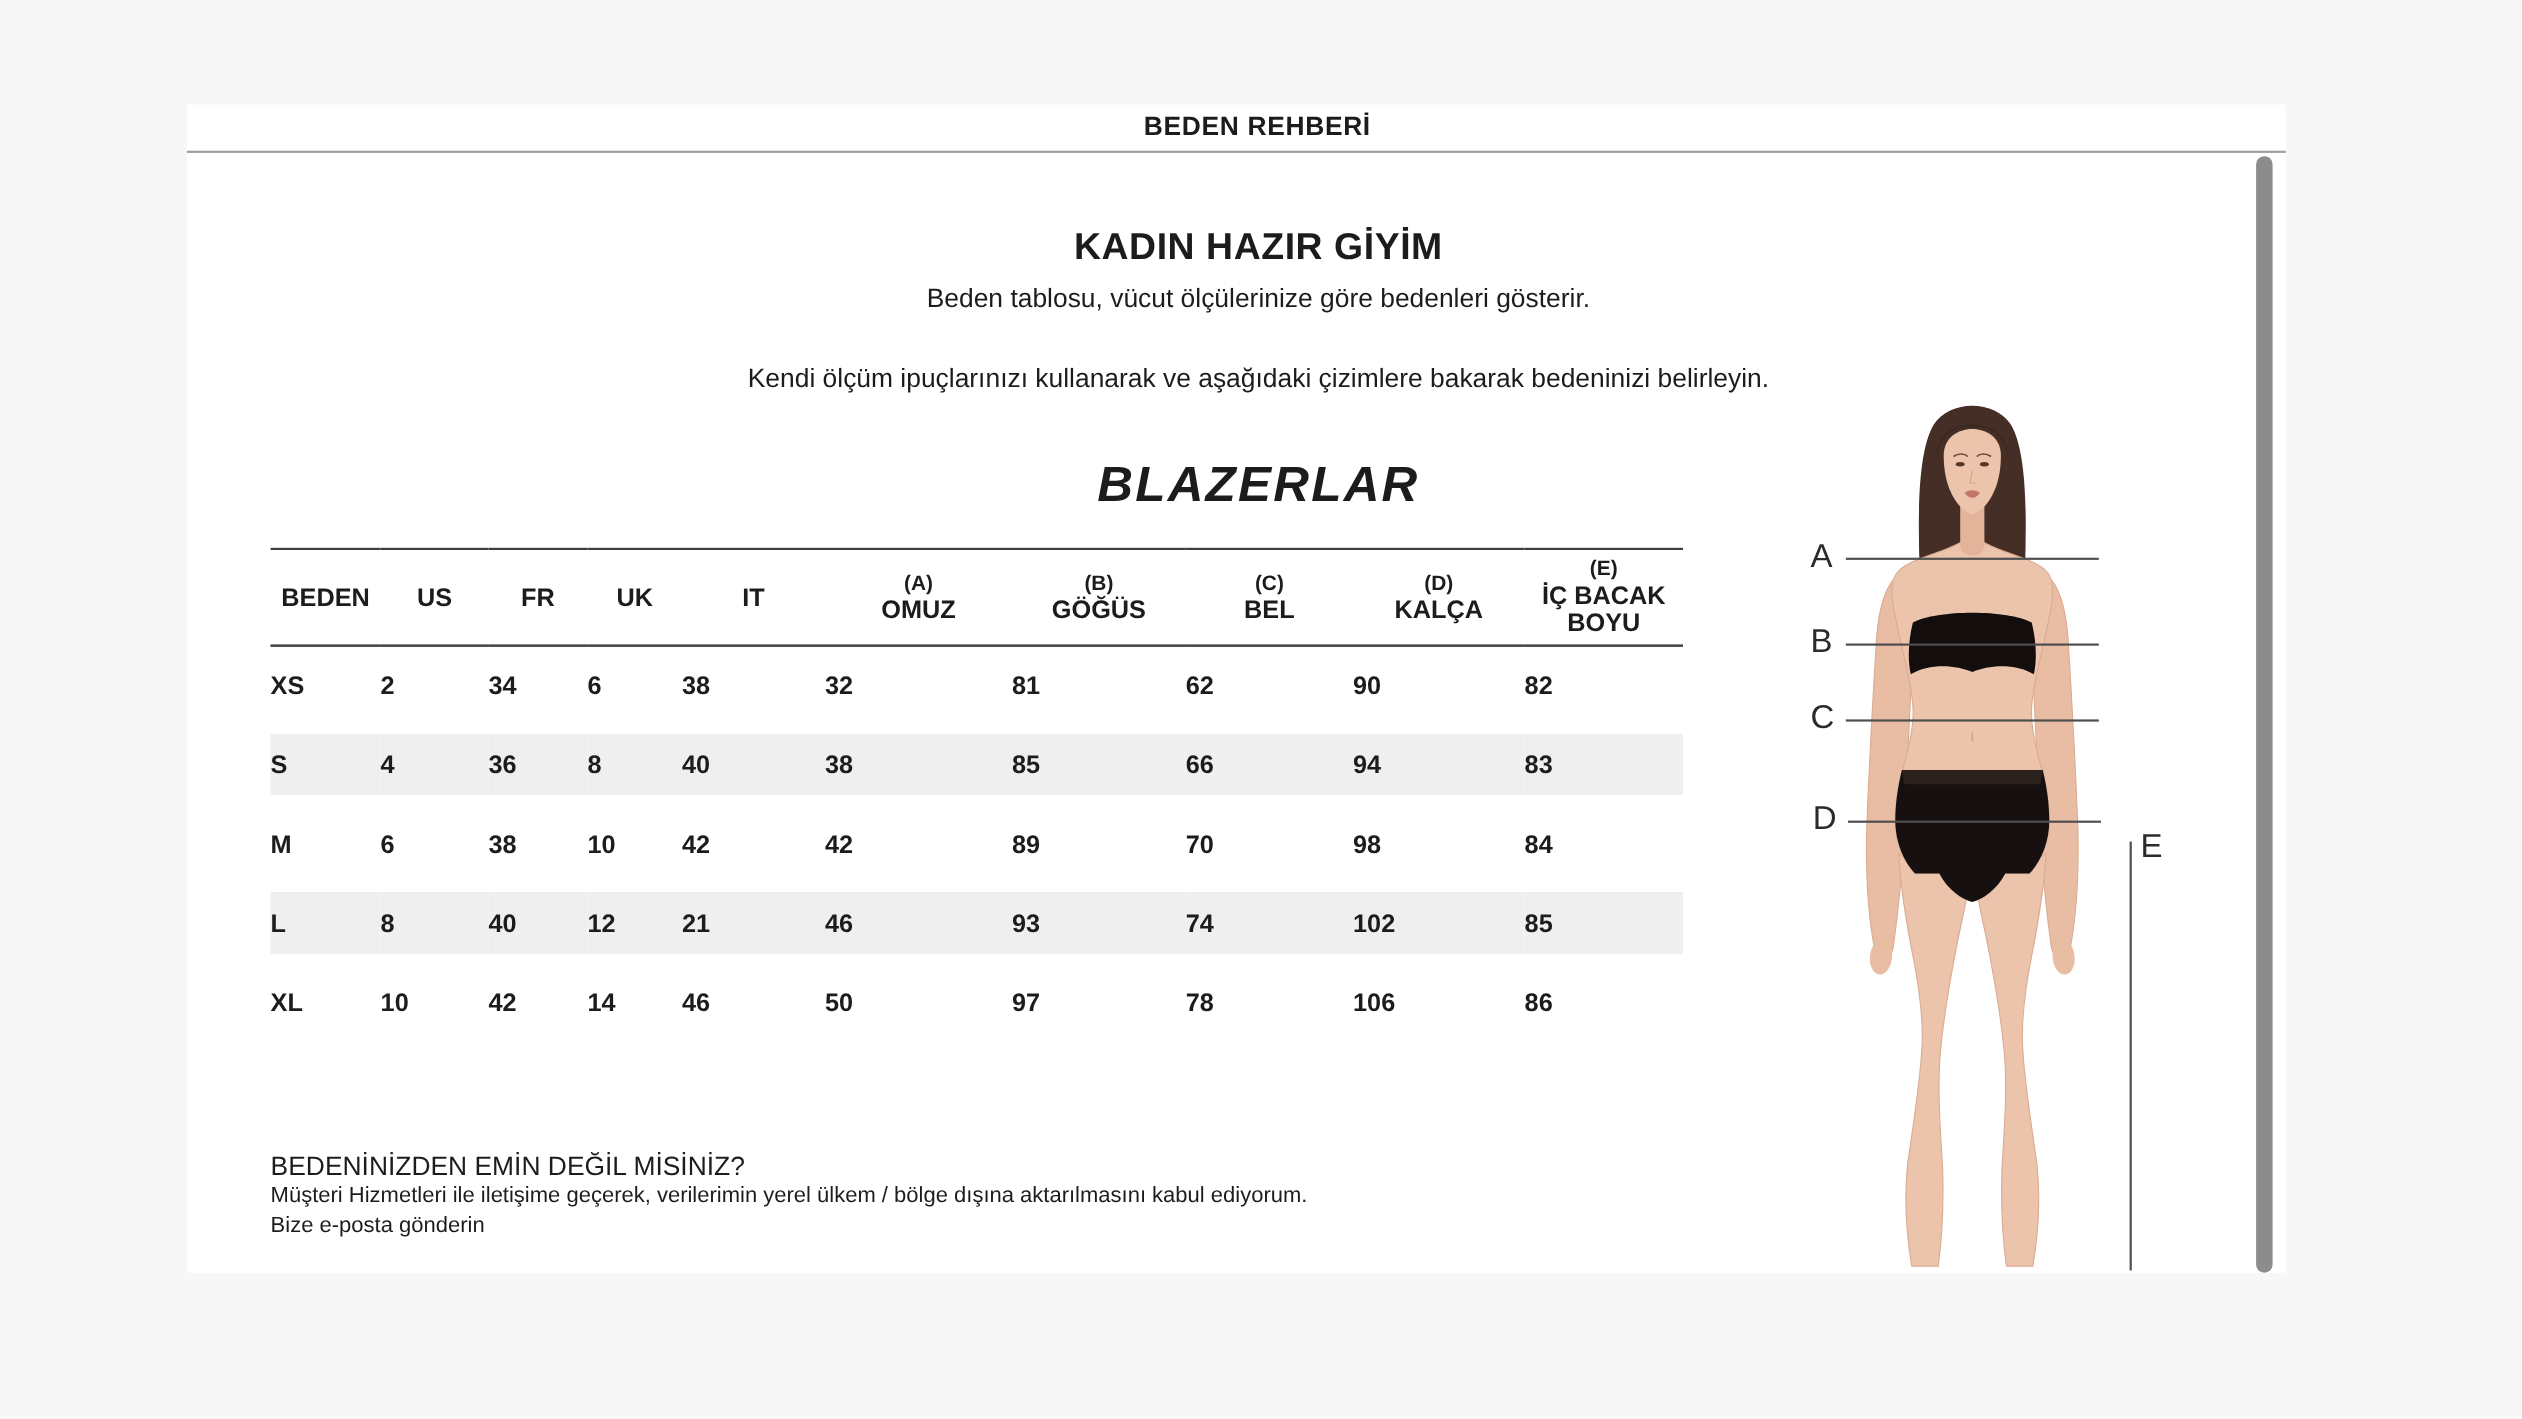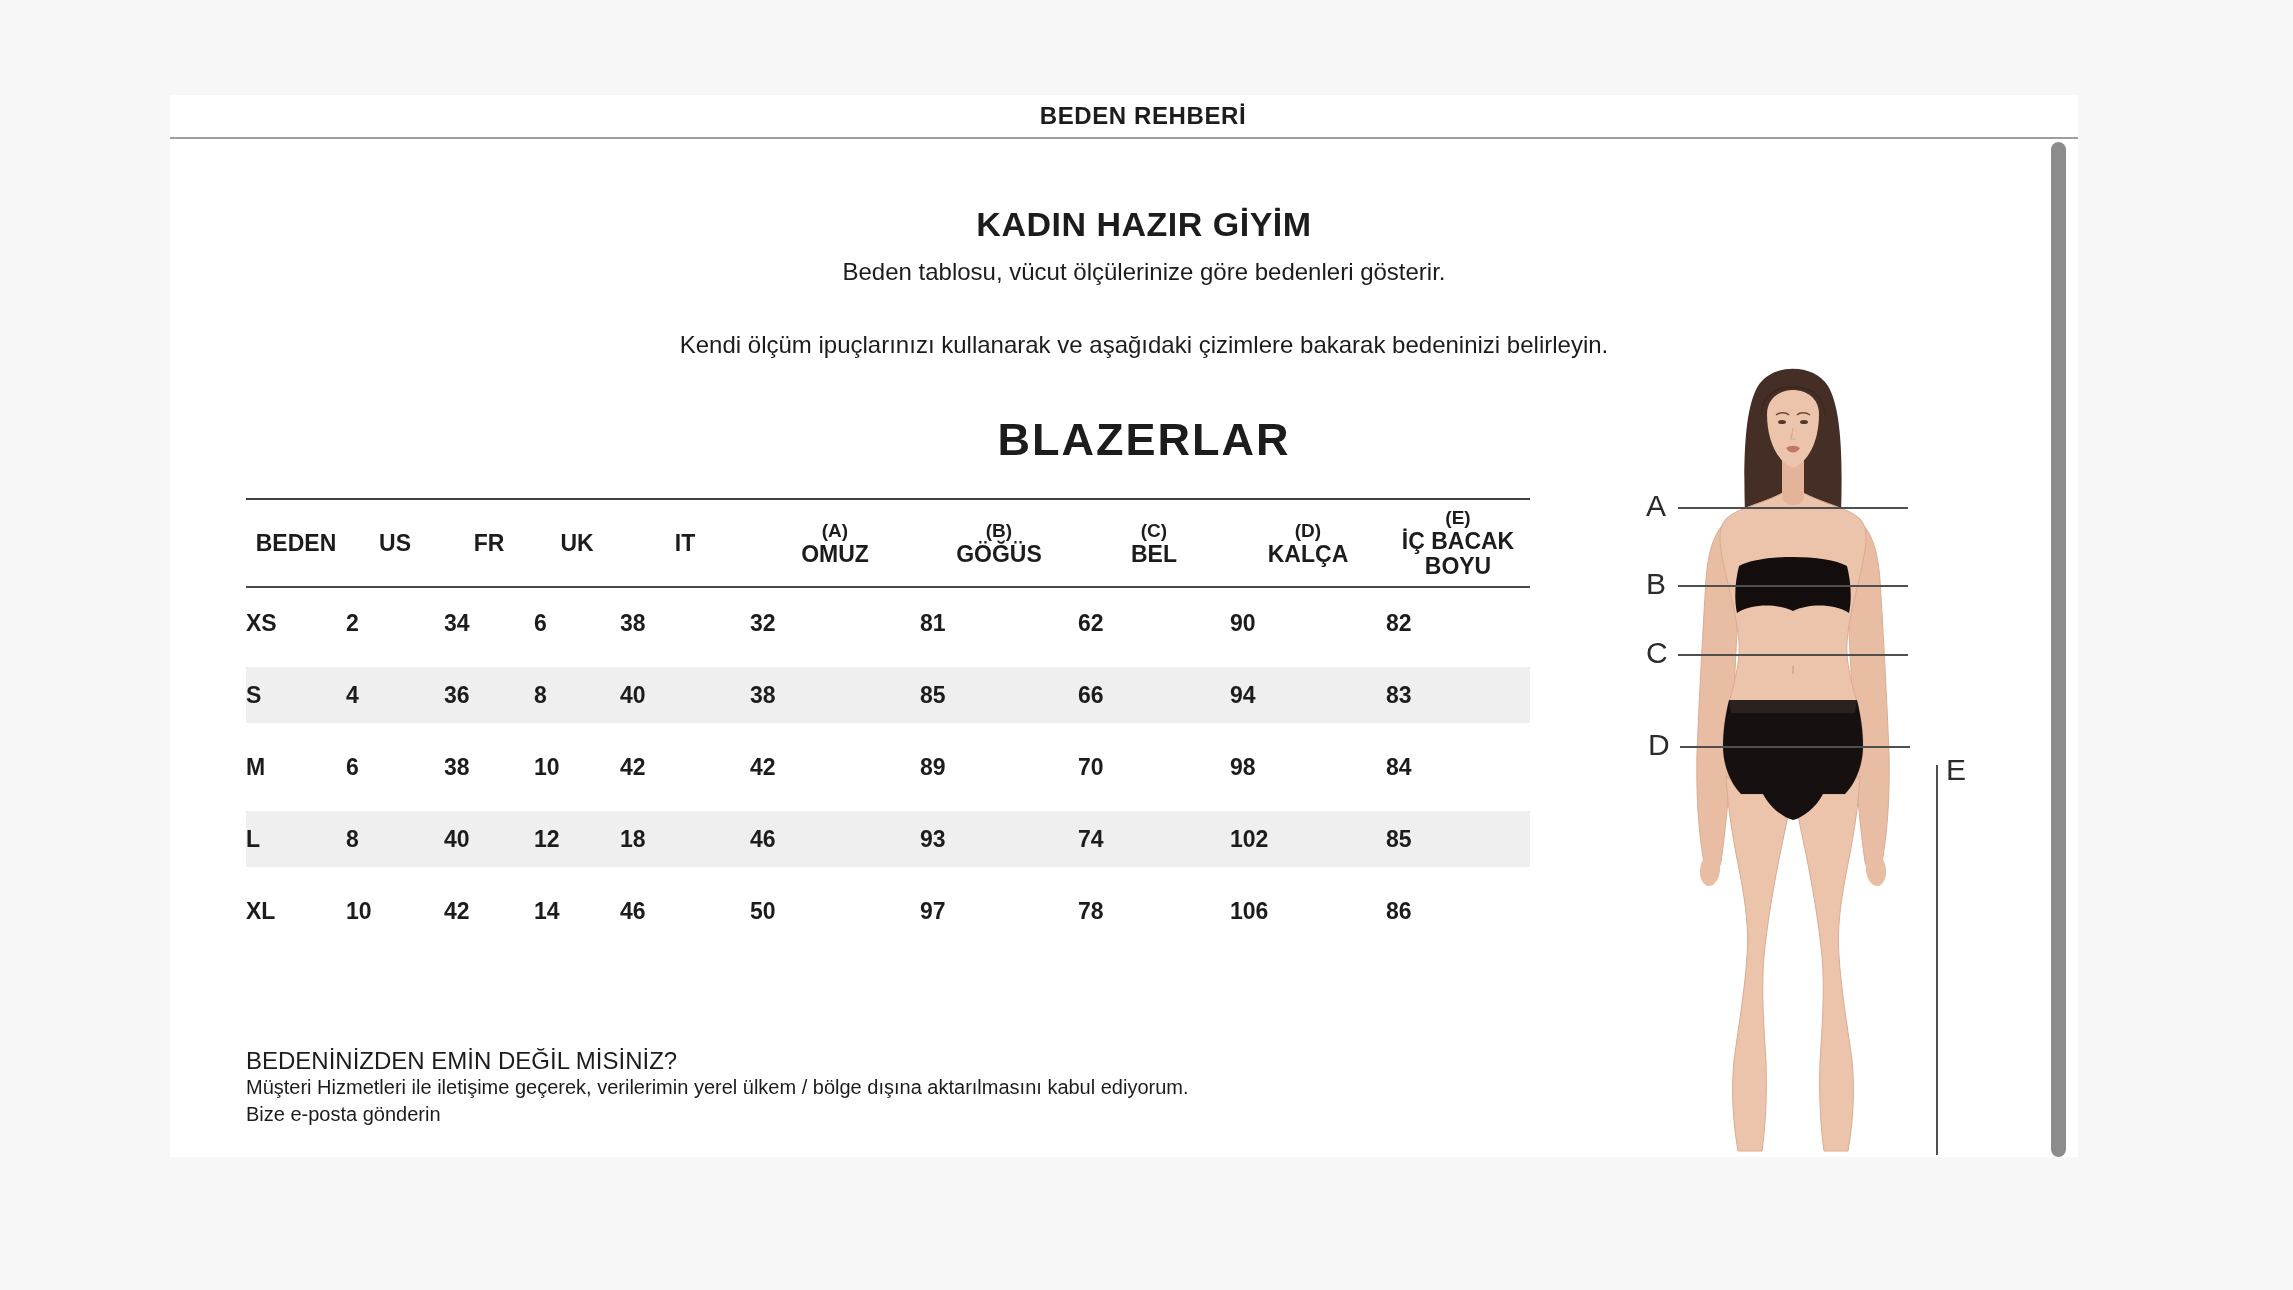--- a/index.html
+++ b/index.html
@@ -24,21 +24,21 @@
   }
   .modal-header .hdr-title {
     margin-left:38px;
     font-size:24px; font-weight:700; letter-spacing:0.6px;
   }
 
   .center-col { position:absolute; left:20px; top:0; width:1908px; text-align:center; }
   .kadin-title { position:absolute; top:110px; width:100%; font-size:34px; font-weight:700; letter-spacing:0.5px; }
   .sub1 { position:absolute; top:162px; width:100%; font-size:24px; line-height:30px; }
   .sub2 { position:absolute; top:199px; width:100%; font-size:24px; line-height:30px;margin-top:36px; }
-  .blazer-title { position:absolute; top:319px; width:100%; font-size:45px; font-weight:700; letter-spacing:2px; }
+  .blazer-title { position:absolute; top:319px; width:100%; font-size:45px; font-weight:700; letter-spacing:2px;font-style:italic; }
 
   
   .table-wrap { position:absolute; left:76px; top:403px; width:1284px; }
   table.size { border-collapse:collapse; table-layout:fixed; width:1284px; border-top:2px solid #3f3f3f; }
   table.size thead tr { height:88px; border-bottom:2px solid #4a4a4a; }
   table.size th { padding:0; vertical-align:middle; text-align:center; font-weight:700; }
   .col-letter { display:block; font-size:19px; font-weight:600; line-height:22px; }
   .col-label  { display:block; font-size:23px; font-weight:700; line-height:25px; }
   table.size tbody tr { height:72px; }
   table.size td { padding:0; text-align:left; font-size:23px; font-weight:600; }
@@ -184,21 +184,21 @@
               <td>89</td>
               <td>70</td>
               <td>98</td>
               <td>84</td>
             </tr>
             <tr class="shaded">
               <td>L</td>
               <td>8</td>
               <td>40</td>
               <td>12</td>
-              <td>18</td>
+              <td>21</td>
               <td>46</td>
               <td>93</td>
               <td>74</td>
               <td>102</td>
               <td>85</td>
             </tr>
             <tr>
               <td>XL</td>
               <td>10</td>
               <td>42</td>

